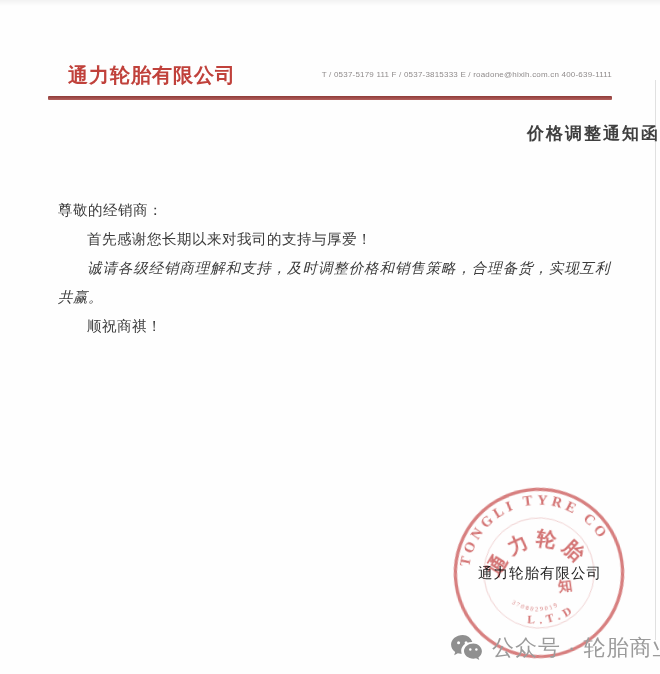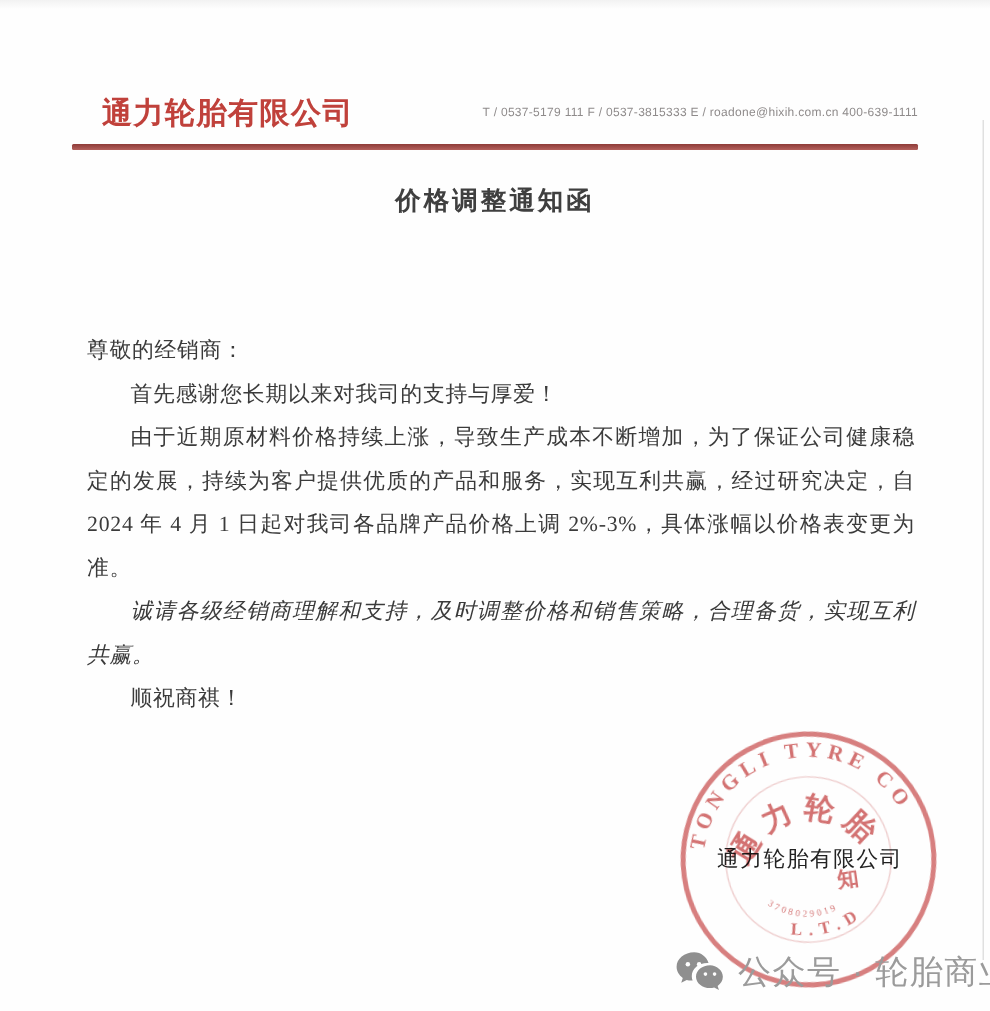--- a/index.html
+++ b/index.html
@@ -28,28 +28,28 @@
     font-family:Liberation Sans, sans-serif;
     font-size:8px;color:#8f8b8b;letter-spacing:.2px;white-space:nowrap;
   }
   .red-rule{
     position:absolute;top:96px;left:48px;width:564px;height:4px;
     background:linear-gradient(#8e3b38,#b4615d);
     border-radius:1px;
   }
   
   .doc-title{
-    position:absolute;top:122px;left:0;width:660px;text-align:center;
+    position:absolute;top:122px;left:0;width:660px;text-align:right;
     font-size:17px;font-weight:bold;color:#3f3f3f;letter-spacing:2px;
   }
   
   .body-text{
     position:absolute;top:196px;left:58px;width:552px;
     font-size:14.5px;color:#3b3b3b;line-height:29px;
-    text-align:justify;letter-spacing:.5px;margin-top:24px;
+    text-align:justify;letter-spacing:.5px;
   }
   .body-text p{margin:0;}
   .salutation{margin-bottom:8px;}
   .para{text-indent:2em;}
   .p1{margin-bottom:10px;}
   .p2{margin-bottom:2px;}
   .p3{margin-top:2px;font-style:italic;}
   .closing{margin-top:30px;text-indent:2em;font-family:Liberation Serif, serif;}
   
   .signature{
@@ -89,21 +89,20 @@
   <div class="company-name">通力轮胎有限公司</div>
   <div class="contact-line">T / 0537-5179 111    F / 0537-3815333    E / roadone@hixih.com.cn    400-639-1111</div>
 </div>
 <div class="red-rule"></div>
 
 <div class="doc-title">价格调整通知函</div>
 
 <div class="body-text">
   <p class="salutation">尊敬的经销商：</p>
   <p class="para p1">首先感谢您长期以来对我司的支持与厚爱！</p>
-  <p class="para p2">由于近期原材料价格持续上涨，导致生产成本不断增加，为了保证公司健康稳定的发展，持续为客户提供优质的产品和服务，实现互利共赢，经过研究决定，自 2024 年 4 月 1 日起对我司各品牌产品价格上调 2%-3%，具体涨幅以价格表变更为准。</p>
   <p class="para p3">诚请各级经销商理解和支持，及时调整价格和销售策略，合理备货，实现互利共赢。</p>
   <p class="closing">顺祝商祺！</p>
 </div>
 
 <div class="signature">
   <div>通力轮胎有限公司</div>
 </div>
 
 <svg class="seal" viewBox="0 0 200 200">
   <circle cx="100" cy="100" r="88" fill="none" stroke="#c94f4f" stroke-width="3.5" opacity="0.9"></circle>

